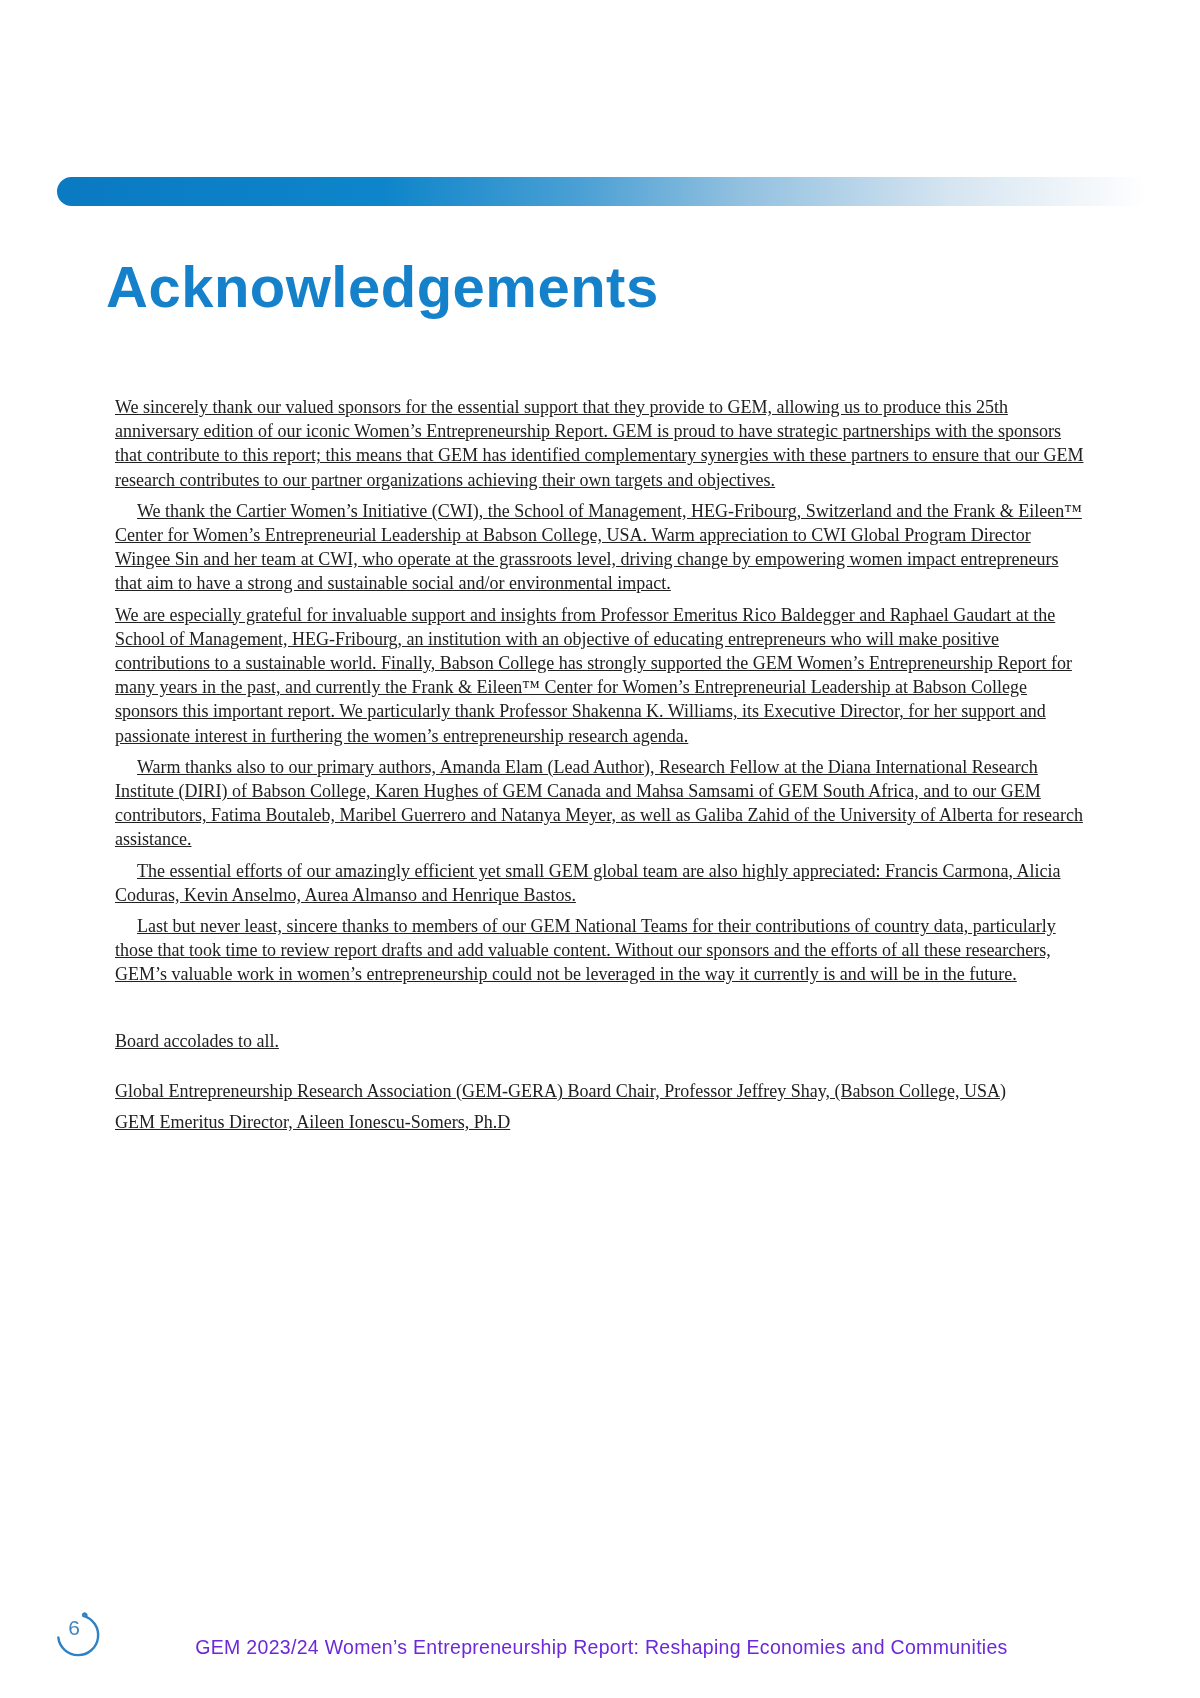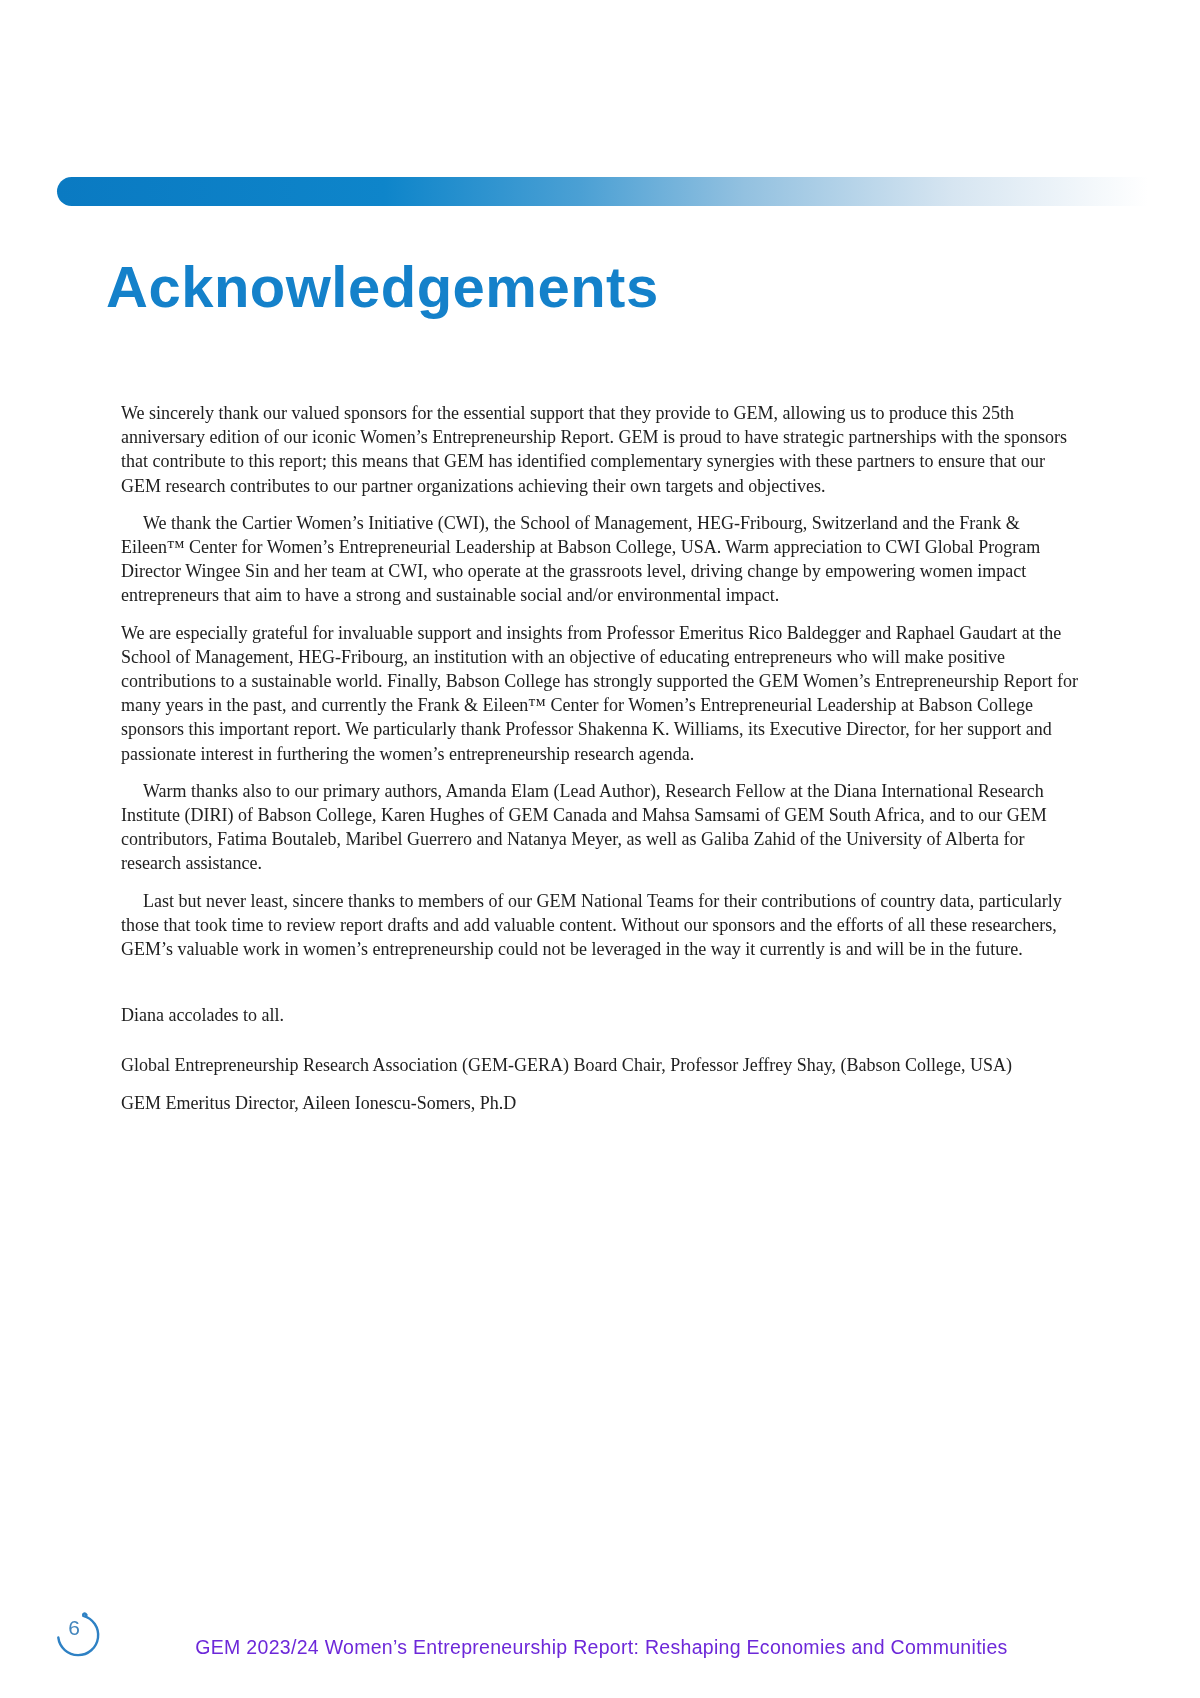--- a/index.html
+++ b/index.html
@@ -45,21 +45,22 @@
     left: 108px;
     width: 987px;
     top: 388px;
     font-family: "Liberation Serif", serif;
     font-size: 18px;
     line-height: 24.2px;
     color: #212121;
     text-align: left;
   }
   .body-text p {
-    margin: 13px;
+    margin: 7px;
+    text-decoration: underline;
   }
   .body-text p.indent {
     text-indent: 22px;
   }
   .closing {
     margin-top: 42px !important;
   }
   .signature {
     margin-top: 26px !important;
   }
@@ -100,23 +101,24 @@
   <div class="top-bar"></div>
 
   <h1 class="heading">Acknowledgements</h1>
 
   <div class="body-text">
     <div id="paragraphs-host">
         <p>We sincerely thank our valued sponsors for the essential support that they provide to GEM, allowing us to produce this 25th anniversary edition of our iconic Women’s Entrepreneurship Report. GEM is proud to have strategic partnerships with the sponsors that contribute to this report; this means that GEM has identified complementary synergies with these partners to ensure that our GEM research contributes to our partner organizations achieving their own targets and objectives.</p>
         <p class="indent">We thank the Cartier Women’s Initiative (CWI), the School of Management, HEG-Fribourg, Switzerland and the Frank &amp; Eileen™ Center for Women’s Entrepreneurial Leadership at Babson College, USA. Warm appreciation to CWI Global Program Director Wingee Sin and her team at CWI, who operate at the grassroots level, driving change by empowering women impact entrepreneurs that aim to have a strong and sustainable social and/or environmental impact.</p>
         <p>We are especially grateful for invaluable support and insights from Professor Emeritus Rico Baldegger and Raphael Gaudart at the School of Management, HEG-Fribourg, an institution with an objective of educating entrepreneurs who will make positive contributions to a sustainable world. Finally, Babson College has strongly supported the GEM Women’s Entrepreneurship Report for many years in the past, and currently the Frank &amp; Eileen™ Center for Women’s Entrepreneurial Leadership at Babson College sponsors this important report. We particularly thank Professor Shakenna K. Williams, its Executive Director, for her support and passionate interest in furthering the women’s entrepreneurship research agenda.</p>
         <p class="indent">Warm thanks also to our primary authors, Amanda Elam (Lead Author), Research Fellow at the Diana International Research Institute (DIRI) of Babson College, Karen Hughes of GEM Canada and Mahsa Samsami of GEM South Africa, and to our GEM contributors, Fatima Boutaleb, Maribel Guerrero and Natanya Meyer, as well as Galiba Zahid of the University of Alberta for research assistance.</p>
+        <p class="indent">The essential efforts of our amazingly efficient yet small GEM global team are also highly appreciated: Francis Carmona, Alicia Coduras, Kevin Anselmo, Aurea Almanso and Henrique Bastos.</p>
         <p class="indent">Last but never least, sincere thanks to members of our GEM National Teams for their contributions of country data, particularly those that took time to review report drafts and add valuable content. Without our sponsors and the efforts of all these researchers, GEM’s valuable work in women’s entrepreneurship could not be leveraged in the way it currently is and will be in the future.</p>
       </div>
-    <p class="closing">Diana accolades to all.</p>
+    <p class="closing">Board accolades to all.</p>
     <p class="signature">Global Entrepreneurship Research Association (GEM-GERA) Board Chair, Professor Jeffrey Shay, (Babson College, USA)</p>
     <p>GEM Emeritus Director, Aileen Ionescu-Somers, Ph.D</p>
   </div>
 
   <div class="footer-pagenum">
     <svg width="62" height="60" viewBox="0 0 62 60">
       <path d="M 38.5 13.0 C 36.9 10.6 34.8 11.5 35.3 13.8
                A 20 20 0 1 1 10.3 35.5" fill="none" stroke="#2e81c4" stroke-width="2.4" stroke-linecap="round"></path>
     </svg>
     <span class="num">6</span>

